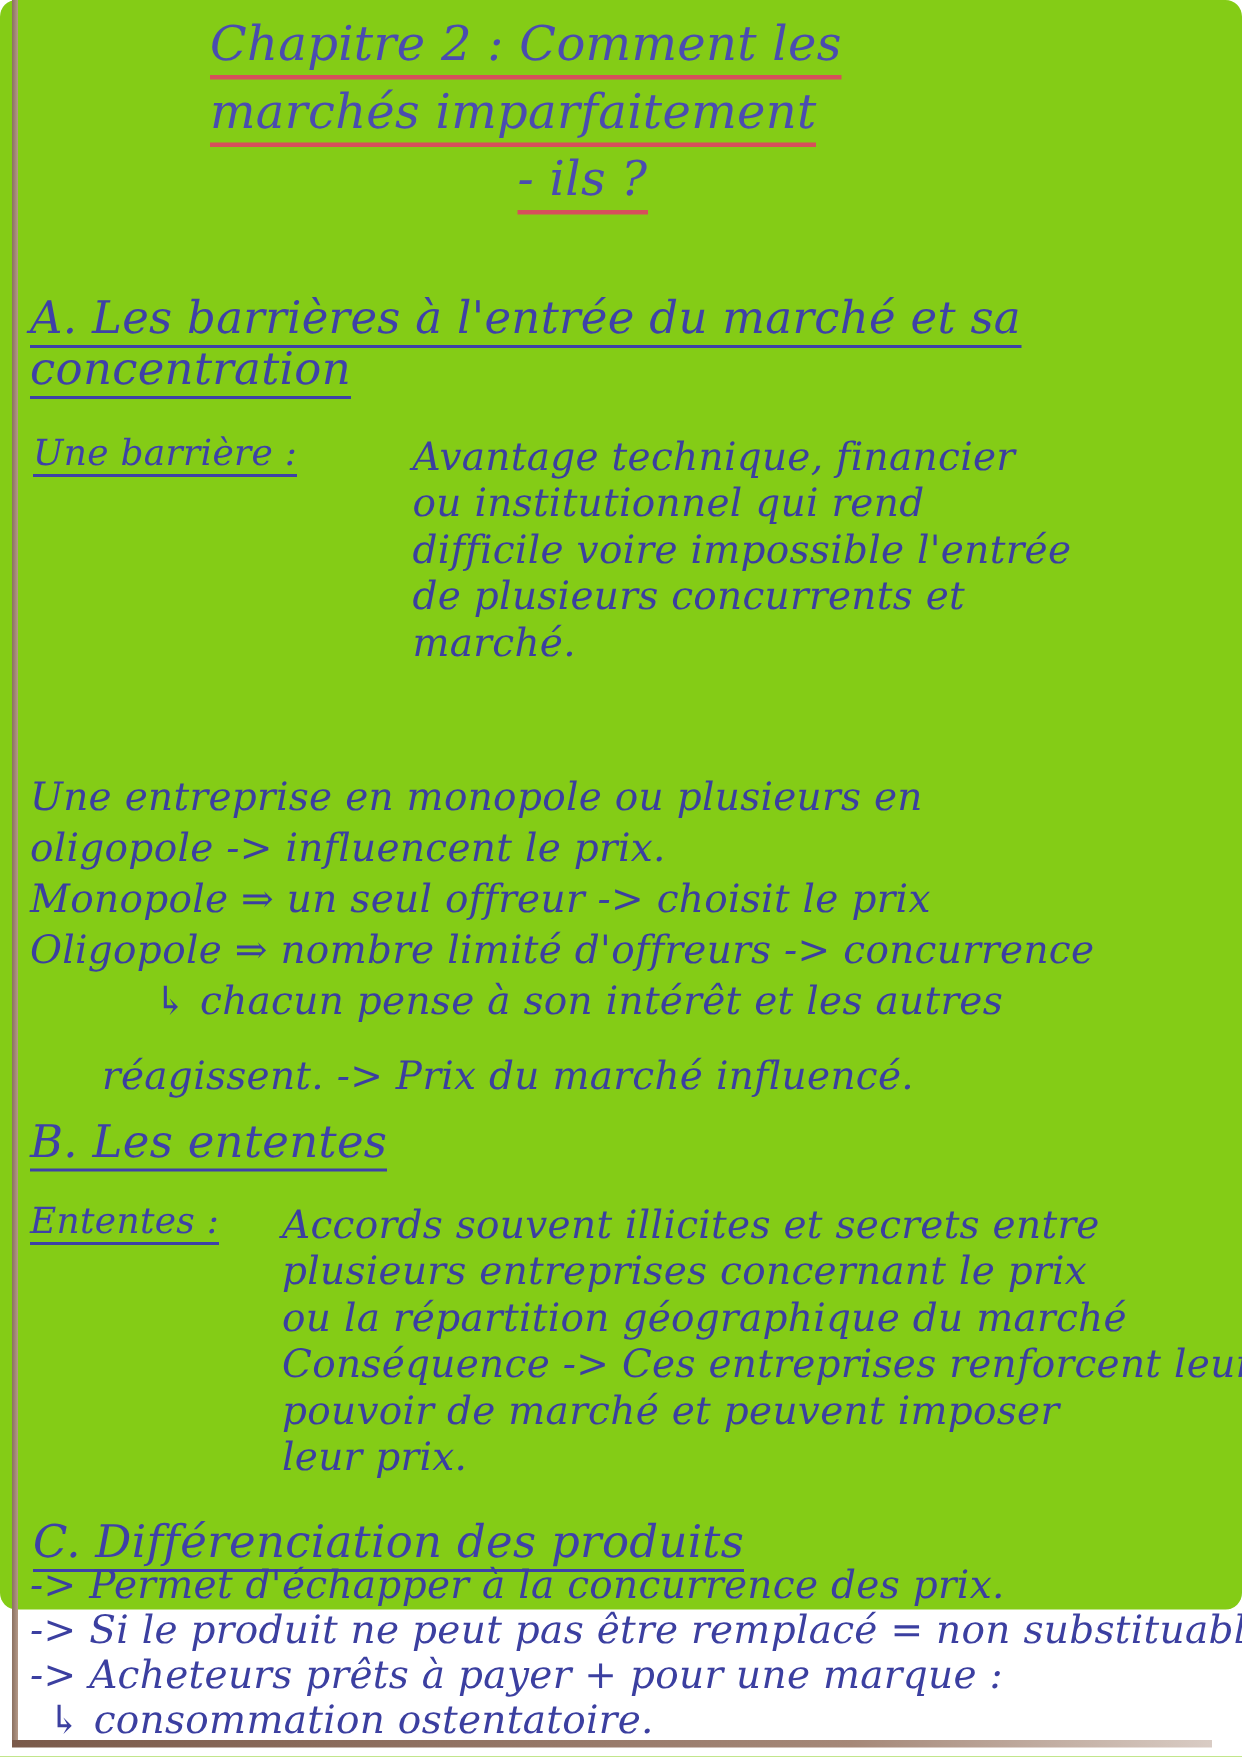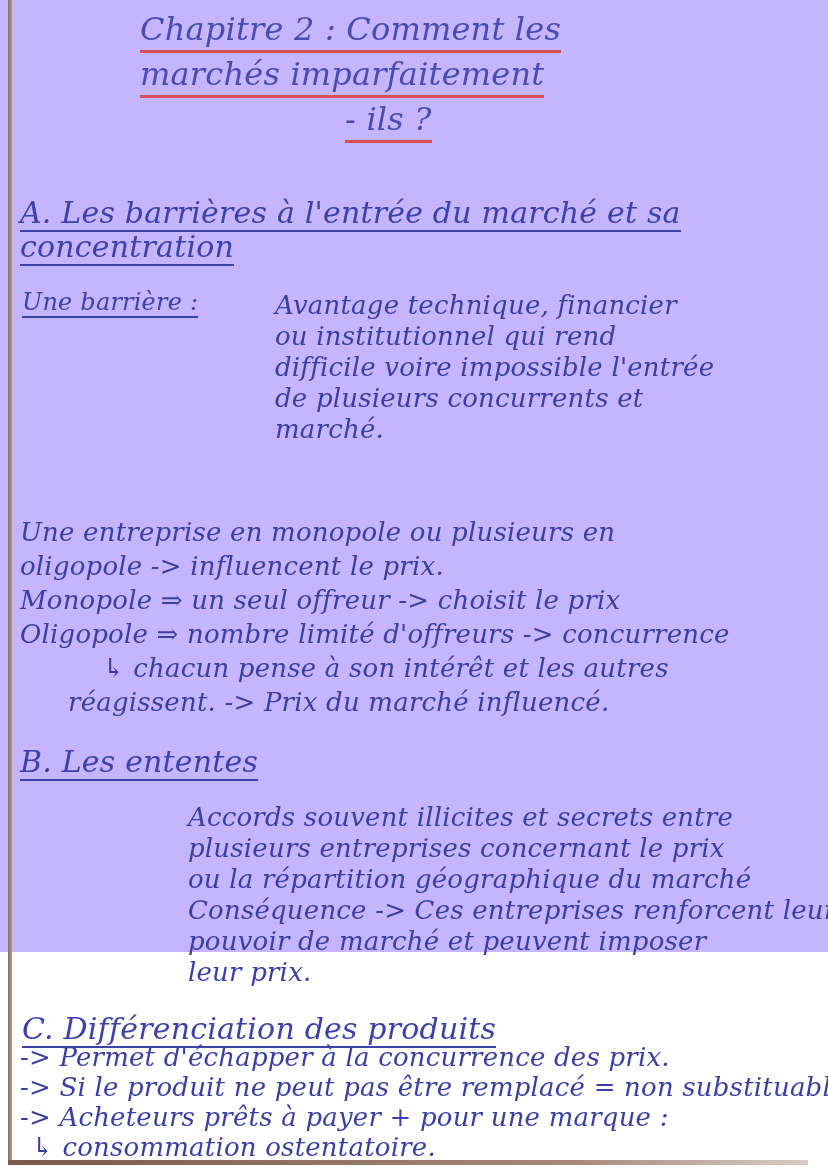--- a/index.html
+++ b/index.html
@@ -4,22 +4,23 @@
 <style>
   html, body { margin:0; padding:0; }
   body {
     width:828px; height:1171px; overflow:hidden;
     background:#ffffff;
     font-family: "DejaVu Serif", serif;
     color:#3b3fa0;
     position:relative;
   }
   .page {
-    position:absolute; left:0; top:0; width:828px; height:952px;
-    background:#c4b5fd;
+    position:absolute; left:0; top:0; width:828px; height:1073px;
+    background:#84cc16;
+    border-radius:11px;
   }
   .left-edge {
     position:absolute; left:8px; top:0; width:4px; height:1162px;
     background:linear-gradient(to right,#8a7060,#b59a88);
   }
   .bottom-edge {
     position:absolute; left:8px; top:1160px; width:800px; height:5px;
     background:linear-gradient(to right,#7a5a4a,#a58878 70%,#d9ccc4);
   }
   .hand { font-style:italic; letter-spacing:0.2px; white-space:nowrap; }
@@ -70,25 +71,28 @@
     <span class="row">de plusieurs concurrents et</span>
     <span class="row">marché.</span>
   </div>
 
   <div class="body-text hand" style="left:20px; top:515px; line-height:34px;">
     <span class="row">Une entreprise en monopole ou plusieurs en</span>
     <span class="row">oligopole -&gt; influencent le prix.</span>
     <span class="row">Monopole ⇒ un seul offreur -&gt; choisit le prix</span>
     <span class="row">Oligopole ⇒ nombre limité d'offreurs -&gt; concurrence</span>
     <span class="row" style="padding-left:22px;text-align:center;">↳ chacun pense à son intérêt et les autres</span>
-    <span class="row" style="padding-left:48px;">réagissent. -&gt; Prix du marché influencé.</span>
+    <span class="row" style="padding-left:48px;margin-top:16px;">réagissent. -&gt; Prix du marché influencé.</span>
   </div>
 
   <div class="heading hand" style="left:20px; top:745px;">
     <span class="u">B. Les ententes</span>
+  </div>
+  <div class="block hand term" style="left:20px; top:800px;">
+    <span class="u">Ententes :</span>
   </div>
   <div class="body-text hand" style="left:188px; top:802px;">
     <span class="row">Accords souvent illicites et secrets entre</span>
     <span class="row">plusieurs entreprises concernant le prix</span>
     <span class="row">ou la répartition géographique du marché</span>
     <span class="row">Conséquence -&gt; Ces entreprises renforcent leur</span>
     <span class="row">pouvoir de marché et peuvent imposer</span>
     <span class="row">leur prix.</span>
   </div>
 

